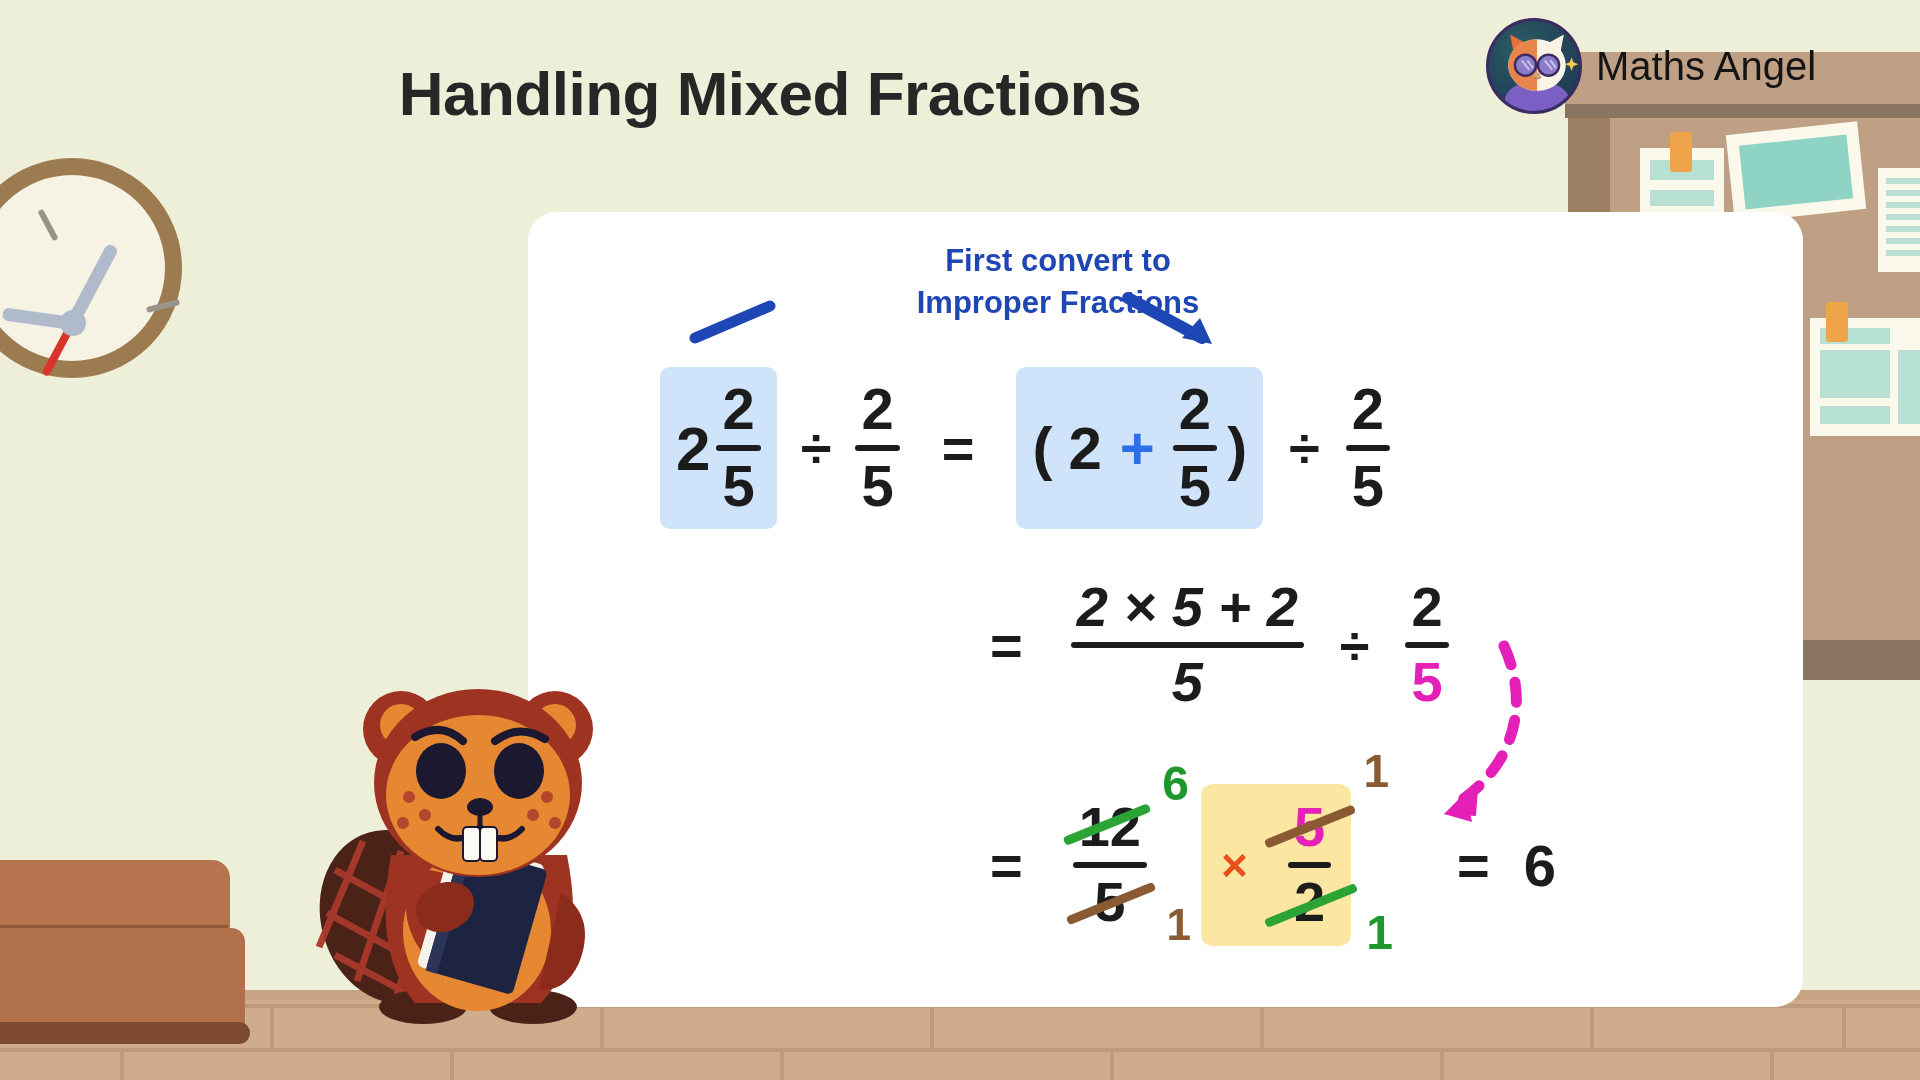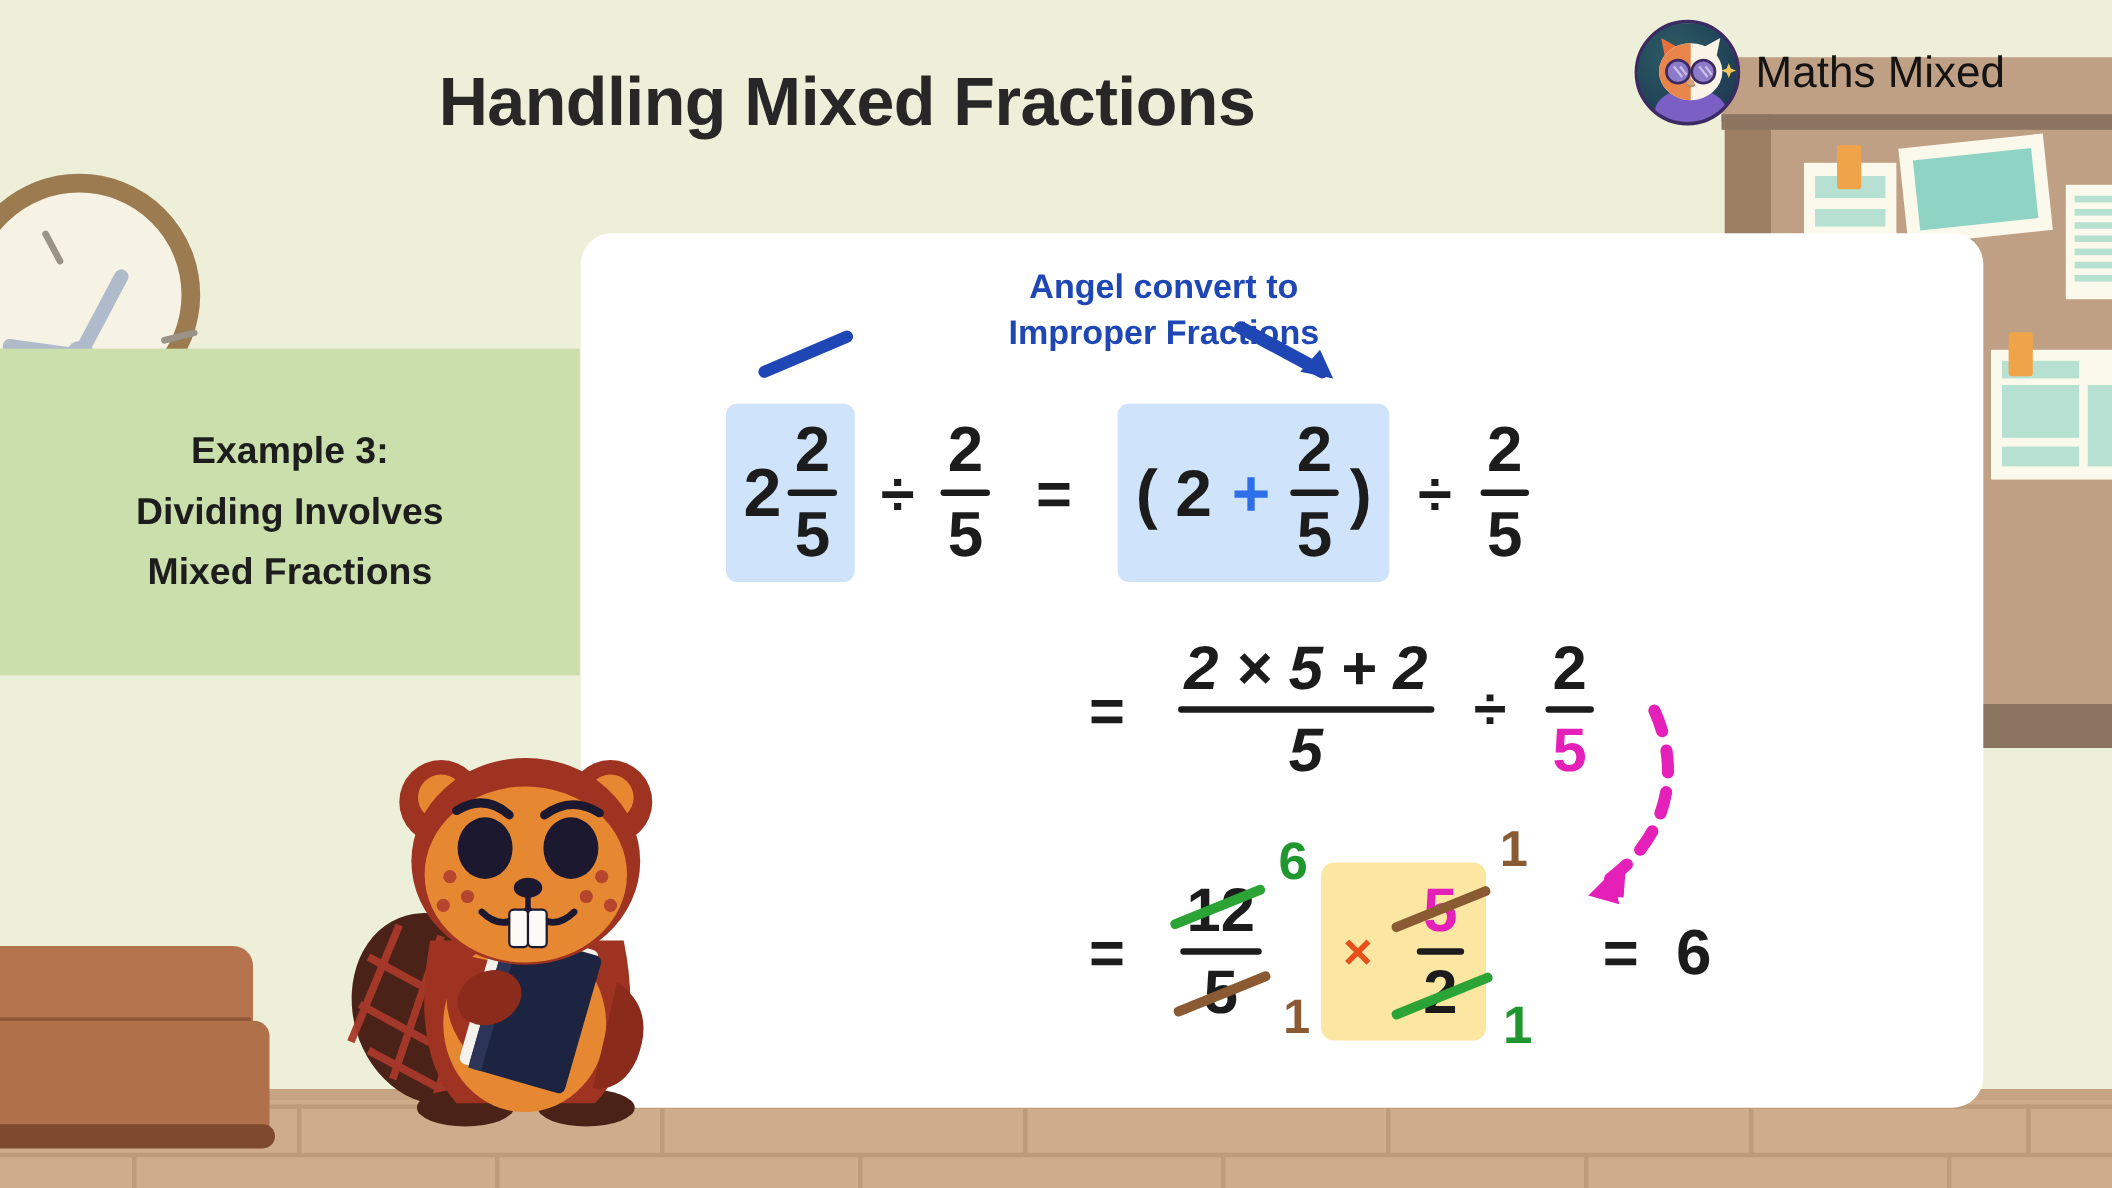--- a/index.html
+++ b/index.html
@@ -209,33 +209,28 @@
         <circle cx="38" cy="46" r="11" fill="#8B7BC8" stroke="#3C2A62" stroke-width="2.5"></circle>
         <circle cx="62" cy="46" r="11" fill="#8B7BC8" stroke="#3C2A62" stroke-width="2.5"></circle>
         <line x1="49" y1="46" x2="51" y2="46" stroke="#3C2A62" stroke-width="2.5"></line>
         <path d="M34 41 L42 51 M40 41 L46 49" stroke="#D8D2EE" stroke-width="2.2" opacity="0.8"></path>
         <path d="M58 41 L66 51 M64 41 L70 49" stroke="#D8D2EE" stroke-width="2.2" opacity="0.8"></path>
         <path d="M46 58 Q50 62 54 58" stroke="#B08A63" stroke-width="2" fill="none"></path>
         <ellipse cx="50" cy="56" rx="3.5" ry="2.5" fill="#D7A178"></ellipse>
         <path d="M86 38 l2 5 5 2 -5 2 -2 5 -2 -5 -5 -2 5 -2 Z" fill="#F2C659"></path>
       </svg>
     </div>
-    <div class="brand-name">Maths Mixed</div>
-  </div>
-
-  <div class="green-box">
-    <div class="line">Example 3:</div>
-    <div class="line">Dividing Involves</div>
-    <div class="line">Mixed Fractions</div>
-  </div>
+    <div class="brand-name">Maths Angel</div>
+  </div>
+
 
   <div class="card"></div>
 
   <div class="hint">
-    <div>Angel convert to</div>
+    <div>First convert to</div>
     <div>Improper Fractions</div>
   </div>
   <svg class="arrow-svg" style="left:690px; top:300px;" width="90" height="45">
     <line x1="5" y1="38" x2="80" y2="6" stroke="#1E46B4" stroke-width="11" stroke-linecap="round"></line>
   </svg>
   <svg class="arrow-svg" style="left:1120px; top:290px;" width="110" height="62">
     <line x1="8" y1="8" x2="82" y2="48" stroke="#1E46B4" stroke-width="12" stroke-linecap="round"></line>
     <path d="M92 54 L62 48 L80 28 Z" fill="#1E46B4"></path>
   </svg>
 

